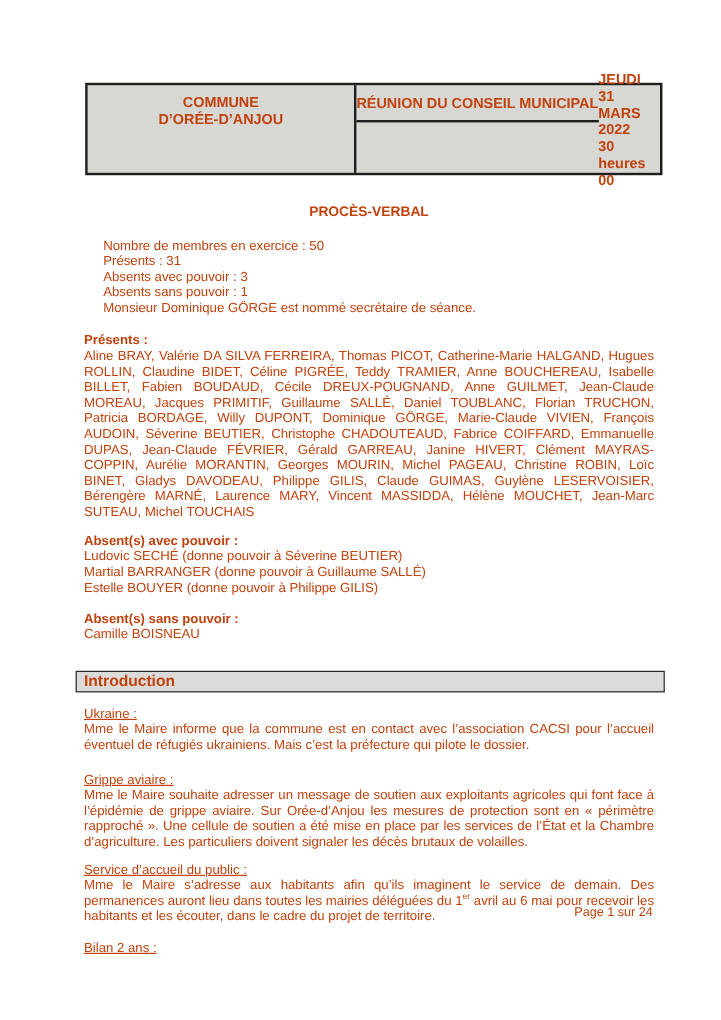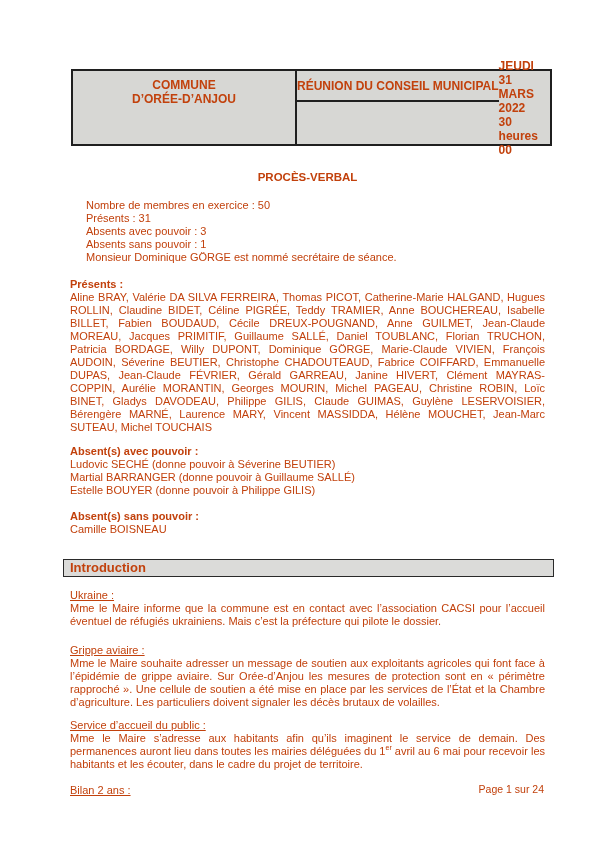--- a/index.html
+++ b/index.html
@@ -66,21 +66,21 @@
     padding-left:6px;
   }
   .section{margin:0;}
   .sec-head{text-decoration:underline;margin:0;}
   .sec-body{margin:0;text-align:justify;}
   .mb16{margin-bottom:16px;}
   .mb13{margin-bottom:13px;}
   .mb10{margin-bottom:10px;}
   sup{font-size:7px;line-height:0;}
   .footer{
-    position:absolute;right:57px;top:783px;
+    position:absolute;right:57px;top:754px;
     font-size:10.5px;
   }
 </style>
 </head>
 <body>
 
 <div class="page">
 
   <div class="header-table">
     <div class="ht-left">

